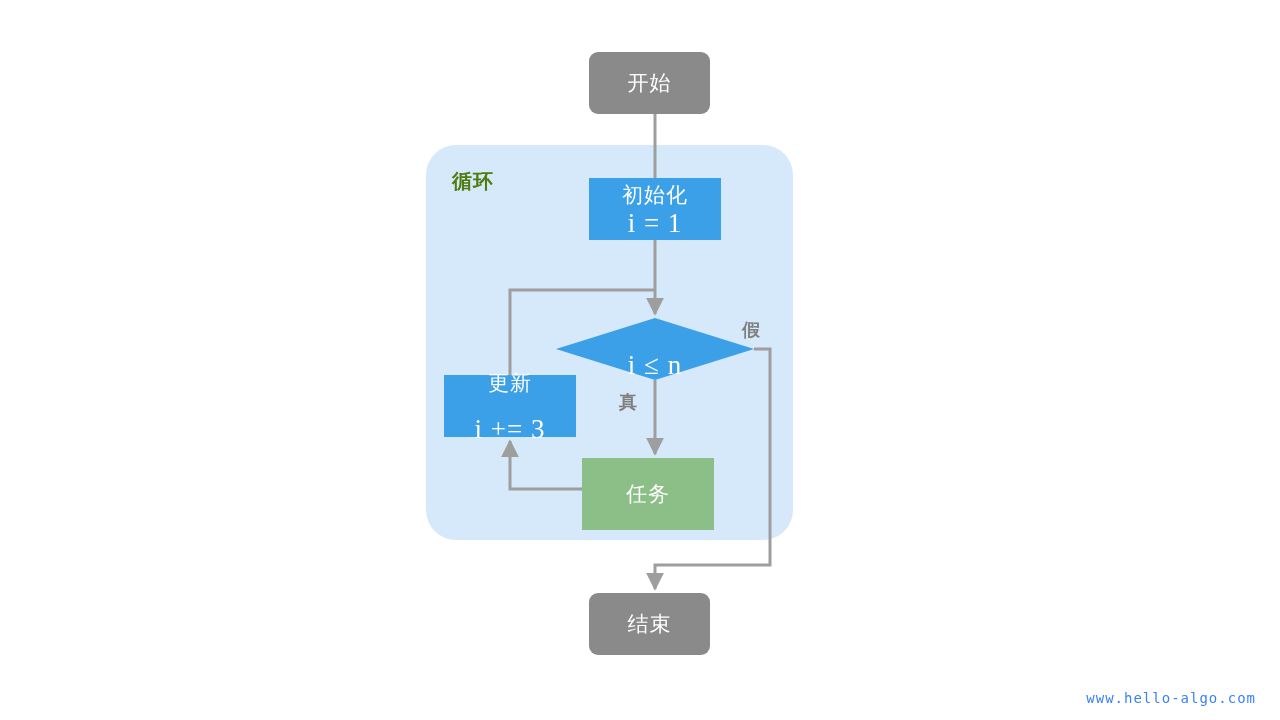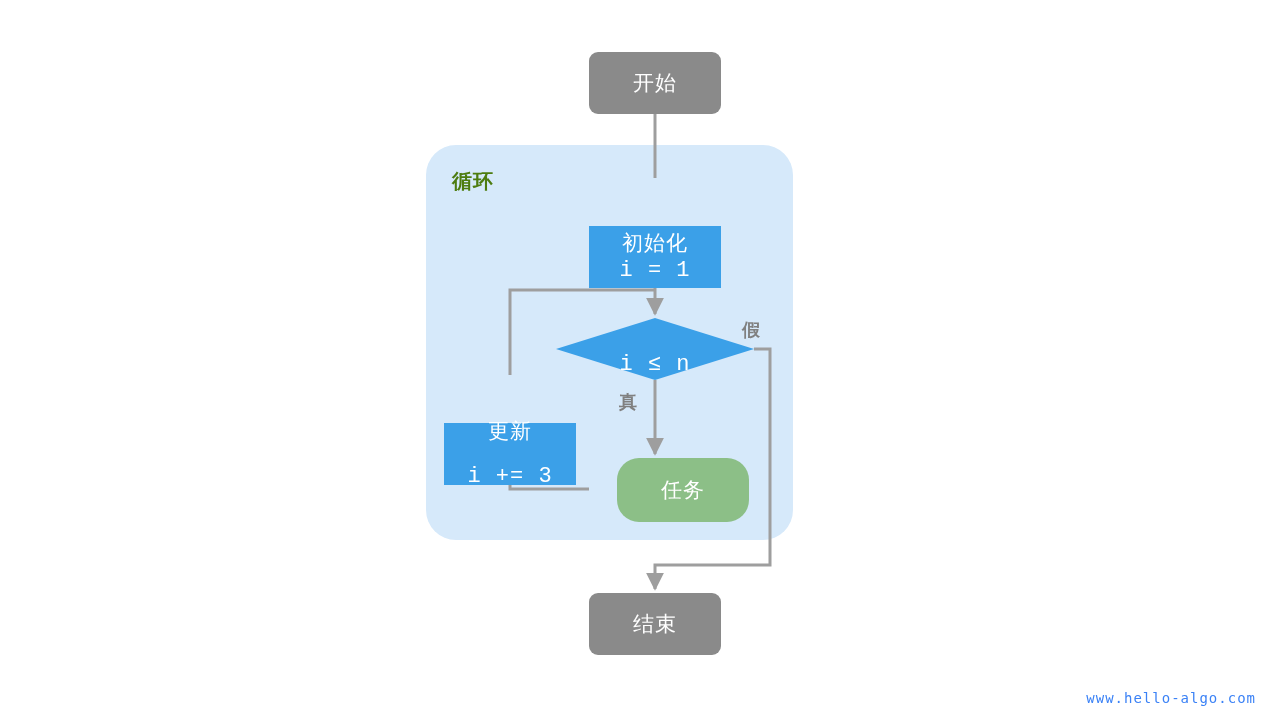--- a/index.html
+++ b/index.html
@@ -32,54 +32,52 @@
     color: #ffffff;
     user-select: none;
   }
   .node .cn {
     font-family: "Liberation Sans", "DejaVu Sans", sans-serif;
     font-size: 21px;
     line-height: 28px;
     letter-spacing: 1px;
   }
   .node .code {
-    font-family: Liberation Mono, monospace;
-    font-size: 22px;
+    font-family: Liberation Serif, serif;
+    font-size: 27px;
     line-height: 28px;
     letter-spacing: 1px;
   }
   
   .terminator {
-    width: 132px;
+    width: 121px;
     height: 62px;
     border-radius: 9px;
     background: #8a8a8a;
   }
   #node-start { left: 589px; top: 52px; }
   #node-end   { left: 589px; top: 593px; }
 
   
   .process {
     background: #3ba0e8;
-    margin-top: 48px;
   }
   #node-init {
     left: 589px; top: 178px;
     width: 132px; height: 62px;
   }
   #node-update {
     left: 444px; top: 375px;
     width: 132px; height: 62px; gap: 18px;
   }
   
   #node-task {
-    left: 617px; top: 458px;
-    width: 132px; height: 64px;
+    left: 582px; top: 458px;
+    width: 132px; height: 72px;
     background: #8cbf87;
-    border-radius: 22px;
   }
   
   #node-decision {
     left: 589px; top: 334px;
     width: 132px; height: 62px;
     background: transparent;
     text-align: center;
   }
   
   #loop-label {

